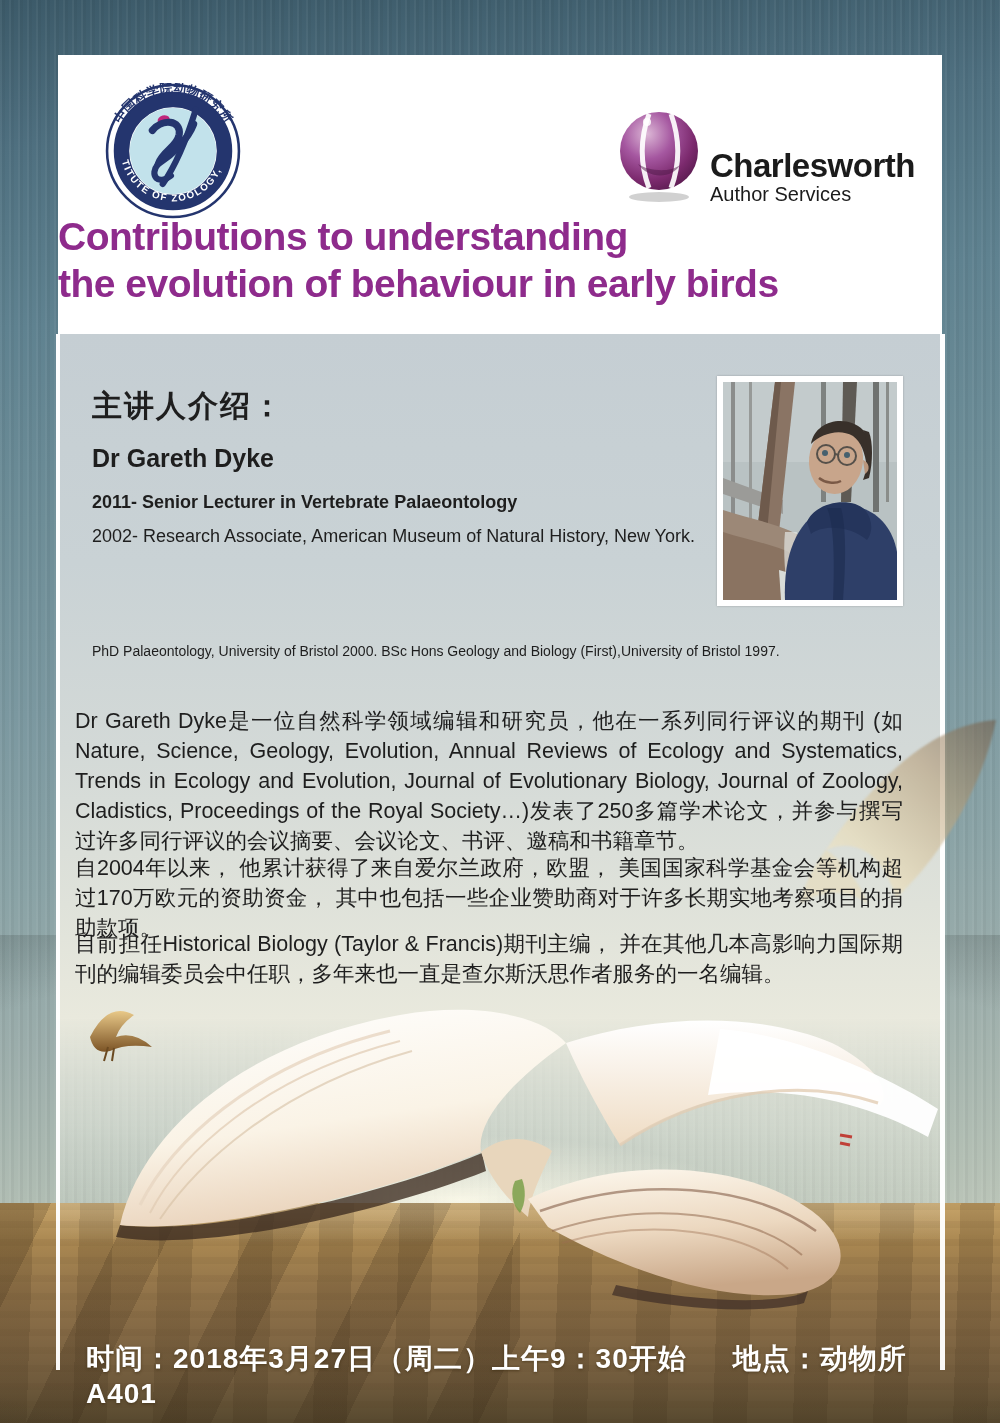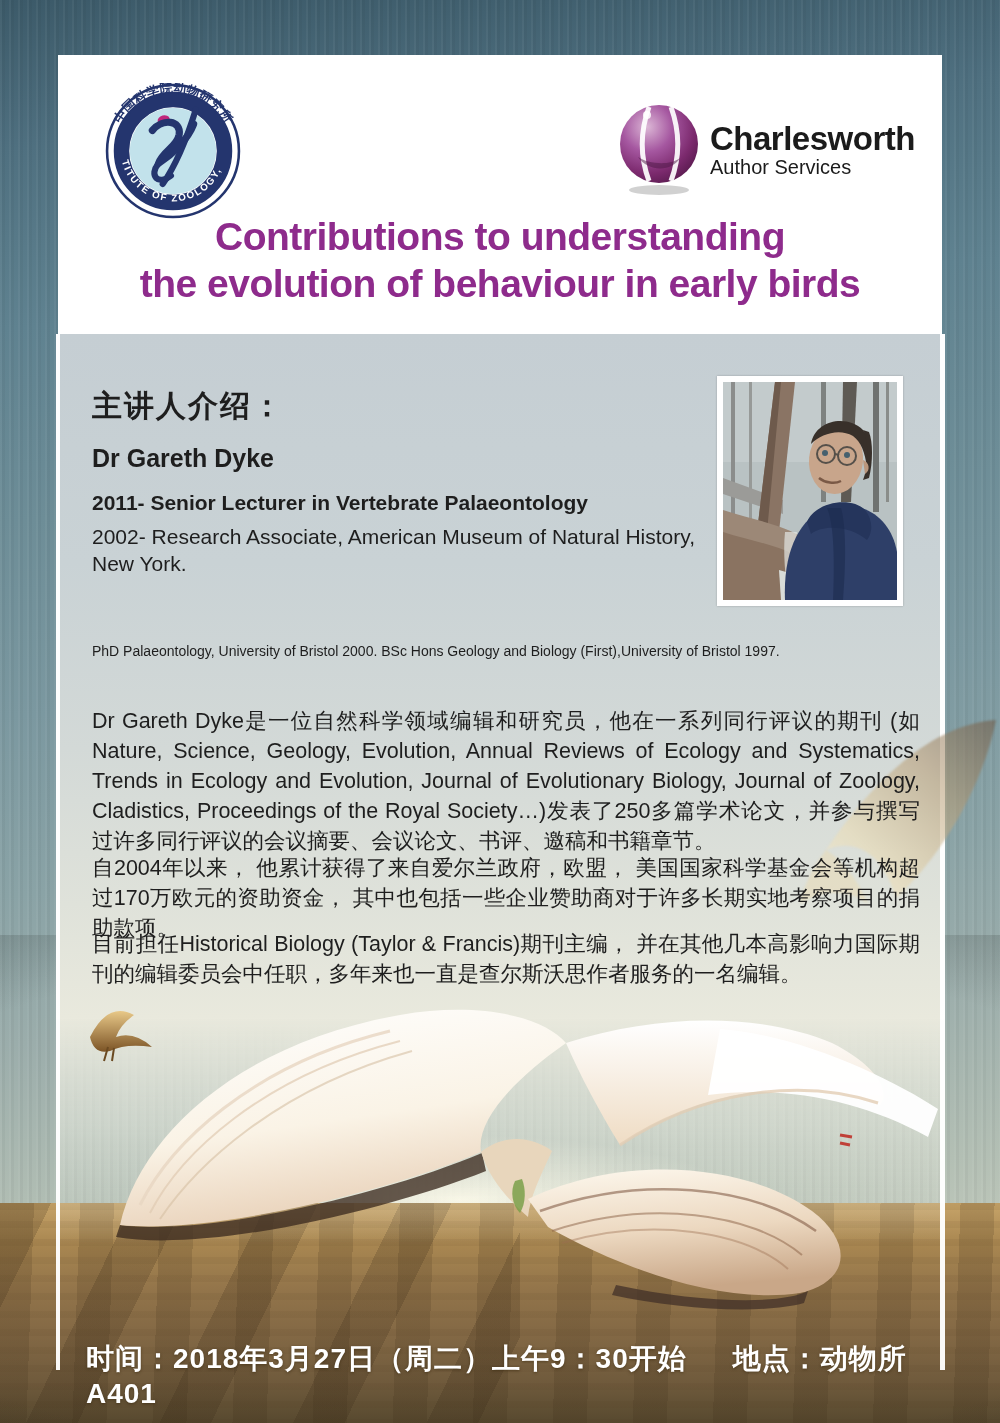--- a/index.html
+++ b/index.html
@@ -22,39 +22,39 @@
   .landscape .field-streaks{position:absolute;left:0;top:268px;width:1000px;height:220px;opacity:.55;
     background:repeating-linear-gradient(92deg,rgba(58,42,22,.30) 0 34px,rgba(0,0,0,0) 34px 80px),
                repeating-linear-gradient(180deg,rgba(80,58,30,.12) 0 7px,rgba(0,0,0,0) 7px 18px);}
   .landscape .field-shadows{position:absolute;left:0;top:268px;width:520px;height:220px;opacity:.5;
     background:repeating-linear-gradient(116deg,rgba(50,35,18,.38) 0 46px,rgba(0,0,0,0) 46px 120px);}
   .landscape .vignette{position:absolute;left:0;top:0;width:1000px;height:488px;
     background:radial-gradient(120% 90% at 50% 55%,rgba(0,0,0,0) 60%,rgba(30,32,28,.45) 100%);}
   
   .header-card{position:absolute;left:58px;top:55px;width:884px;height:279px;background:#ffffff;}
   .ioz-logo{position:absolute;left:47px;top:28px;width:136px;height:136px;}
-  .cw-logo{position:absolute;left:560px;top:40px;width:330px;height:110px;display:flex;align-items:center;}
+  .cw-logo{position:absolute;left:560px;top:40px;width:330px;height:110px;display:flex;align-items:flex-end;}
   .cw-sphere{width:82px;height:96px;flex:0 0 auto;}
   .cw-text{margin-left:10px;line-height:1.05;color:#1b1b1b;}
   .cw-line1{font-size:33px;font-weight:bold;letter-spacing:-0.5px;}
   .cw-line2{font-size:20px;font-weight:400;}
-  .poster-title{position:absolute;left:0;top:158px;width:884px;text-align:center;
+  .poster-title{position:absolute;left:0;top:158px;width:884px;text-align:left;
     font-weight:bold;font-size:39px;line-height:47px;color:#8e2b8c;letter-spacing:-0.5px;}
   
   .content-panel{position:absolute;left:56px;top:334px;width:880px;height:1036px;
     border-left:4px solid rgba(255,255,255,.96);border-right:5px solid rgba(255,255,255,.96);
     background:linear-gradient(180deg,#c5ced3 0%,#c9d2d5 22%,#d3d9d7 40%,#dfe2da 55%,#e9e9dd 66%,rgba(238,239,227,.55) 76%,rgba(240,240,228,0) 88%);}
   .txt{position:relative;z-index:2;color:#1e1e1e;}
   .section-heading{position:absolute;left:32px;top:52px;font-size:30px;font-weight:bold;letter-spacing:2px;}
   .speaker-name{position:absolute;left:32px;top:110px;font-size:25px;font-weight:bold;}
-  .bio-top{position:absolute;left:32px;top:155px;width:640px;font-size:21px;line-height:27px;}
+  .bio-top{position:absolute;left:32px;top:155px;width:640px;font-size:18px;line-height:27px;}
   .bio-top .b{font-weight:bold;}
   .bio-2002{margin-top:7px;}
   .education{position:absolute;left:32px;top:303px;width:836px;font-size:14px;line-height:28px;}
-  .zh{position:absolute;left:32px;width:828px;font-size:21.5px;line-height:30px;text-align:justify;}
+  .zh{position:absolute;left:15px;width:828px;font-size:21.5px;line-height:30px;text-align:justify;}
   .zh1{top:372px;}
   .zh2{top:519px;}
   .zh3{top:595px;}
   
   .speaker-photo{position:absolute;left:717px;top:376px;width:174px;height:218px;
     border:6px solid #ffffff;box-shadow:0 0 2px rgba(0,0,0,.25);z-index:2;}
   
   .big-gull{position:absolute;left:798px;top:708px;width:202px;height:205px;z-index:1;filter:blur(1.2px);}
   .book-scene{position:absolute;left:60px;top:985px;width:880px;height:330px;z-index:1;}
   

